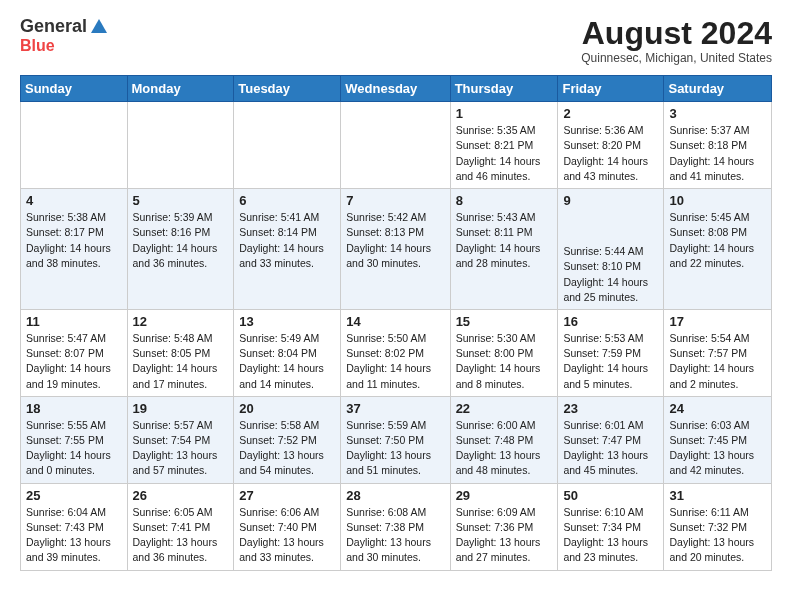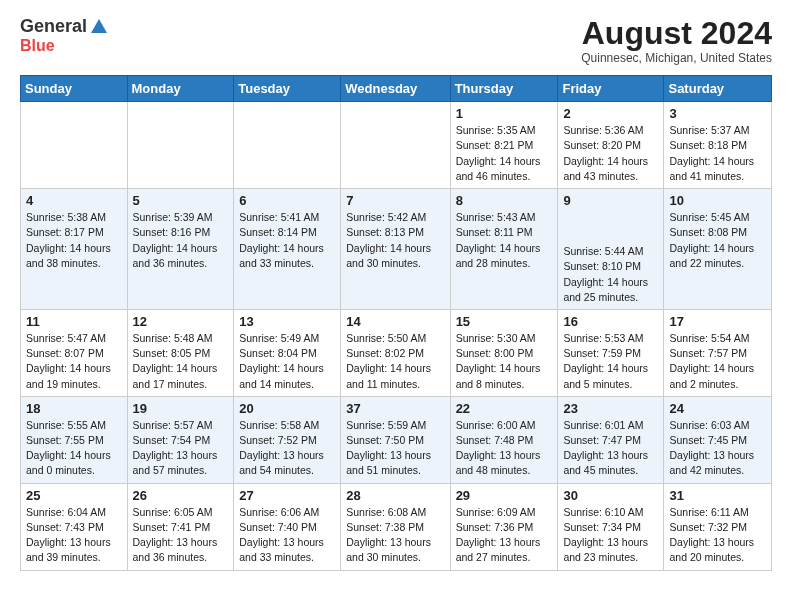--- a/index.html
+++ b/index.html
@@ -349,21 +349,21 @@
 and 30 minutes.</div>
           </td>
           <td>
             <span class="day-number">29</span>
             <div class="day-info" style="white-space: pre-line;">Sunrise: 6:09 AM
 Sunset: 7:36 PM
 Daylight: 13 hours
 and 27 minutes.</div>
           </td>
           <td>
-            <span class="day-number">30</span>
+            <span class="day-number">50</span>
             <div class="day-info" style="white-space: pre-line;">Sunrise: 6:10 AM
 Sunset: 7:34 PM
 Daylight: 13 hours
 and 23 minutes.</div>
           </td>
           <td>
             <span class="day-number">31</span>
             <div class="day-info" style="white-space: pre-line;">Sunrise: 6:11 AM
 Sunset: 7:32 PM
 Daylight: 13 hours

